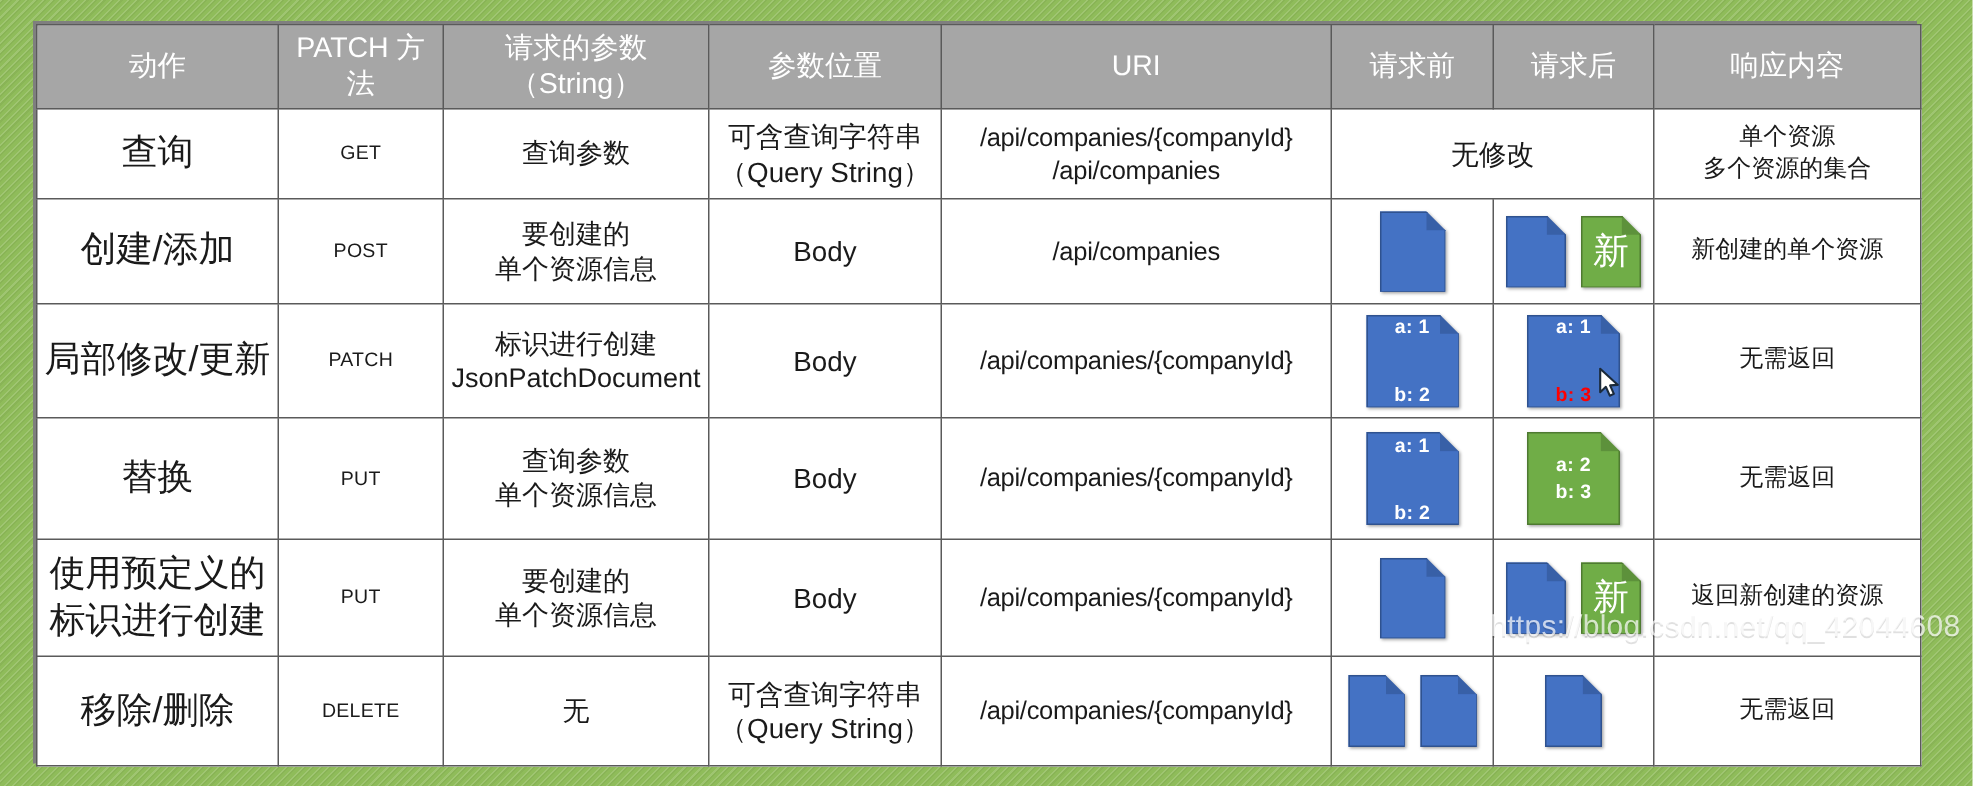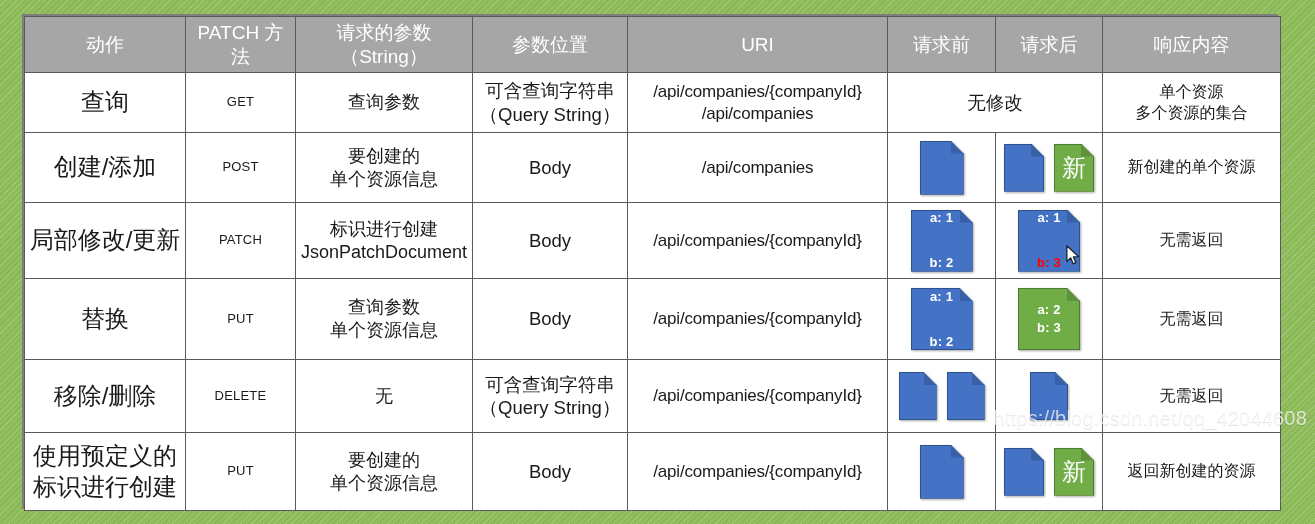--- a/index.html
+++ b/index.html
@@ -385,20 +385,65 @@
                 </span>
                 <span class="fold"></span>
               </span>
             </div>
           </td>
           <td class="resp-cell">
             <span class="cline">无需返回</span>
           </td>
         </tr>
 
+        <tr style="height:78px">
+          <td class="action-cell">
+            <span class="cline">使用预定义的</span>
+            <span class="cline">标识进行创建</span>
+          </td>
+          <td class="method-cell">
+            <span class="cline">PUT</span>
+          </td>
+          <td class="payload-cell">
+            <span class="cline">要创建的</span>
+            <span class="cline">单个资源信息</span>
+          </td>
+          <td class="pos-cell">
+            <span class="cline">Body</span>
+          </td>
+          <td class="uri-cell">
+            <span class="cline">/api/companies/{companyId}</span>
+          </td>
+          <td class="icon-cell">
+            <div class="icon-row">
+              <span class="doc blue sz-plain">
+                <span class="body"></span>
+                  <span class="fold"></span>
+              </span>
+            </div>
+          </td>
+          <td class="icon-cell">
+            <div class="icon-row">
+              <span class="doc blue sz-badge">
+                <span class="body"></span>
+                  <span class="fold"></span>
+              </span>
+              <span class="doc green sz-badge">
+                <span class="body">
+                    <span class="badge-char">新</span>
+                  </span>
+                <span class="fold"></span>
+              </span>
+            </div>
+          </td>
+          <td class="resp-cell">
+            <span class="cline">返回新创建的资源</span>
+          </td>
+        </tr>
+
         <tr style="height:73px">
           <td class="action-cell">
             <span class="cline">移除/删除</span>
           </td>
           <td class="method-cell">
             <span class="cline">DELETE</span>
           </td>
           <td class="payload-cell">
             <span class="cline">无</span>
           </td>
@@ -424,65 +469,20 @@
           <td class="icon-cell">
             <div class="icon-row">
               <span class="doc blue sz-small">
                 <span class="body"></span>
                   <span class="fold"></span>
               </span>
             </div>
           </td>
           <td class="resp-cell">
             <span class="cline">无需返回</span>
-          </td>
-        </tr>
-
-        <tr style="height:78px">
-          <td class="action-cell">
-            <span class="cline">使用预定义的</span>
-            <span class="cline">标识进行创建</span>
-          </td>
-          <td class="method-cell">
-            <span class="cline">PUT</span>
-          </td>
-          <td class="payload-cell">
-            <span class="cline">要创建的</span>
-            <span class="cline">单个资源信息</span>
-          </td>
-          <td class="pos-cell">
-            <span class="cline">Body</span>
-          </td>
-          <td class="uri-cell">
-            <span class="cline">/api/companies/{companyId}</span>
-          </td>
-          <td class="icon-cell">
-            <div class="icon-row">
-              <span class="doc blue sz-plain">
-                <span class="body"></span>
-                  <span class="fold"></span>
-              </span>
-            </div>
-          </td>
-          <td class="icon-cell">
-            <div class="icon-row">
-              <span class="doc blue sz-badge">
-                <span class="body"></span>
-                  <span class="fold"></span>
-              </span>
-              <span class="doc green sz-badge">
-                <span class="body">
-                    <span class="badge-char">新</span>
-                  </span>
-                <span class="fold"></span>
-              </span>
-            </div>
-          </td>
-          <td class="resp-cell">
-            <span class="cline">返回新创建的资源</span>
           </td>
         </tr>
 
       </tbody>
     </table>
   </div>
 
   <svg class="cursor" viewBox="0 0 14 21">
     <polygon points="0.8,0.8 0.8,16.5 4.6,12.9 7.2,18.8 9.9,17.6 7.4,11.9 12.6,11.6" fill="#ffffff" stroke="#1b2a3a" stroke-width="1.4" stroke-linejoin="round"></polygon>
   </svg>

